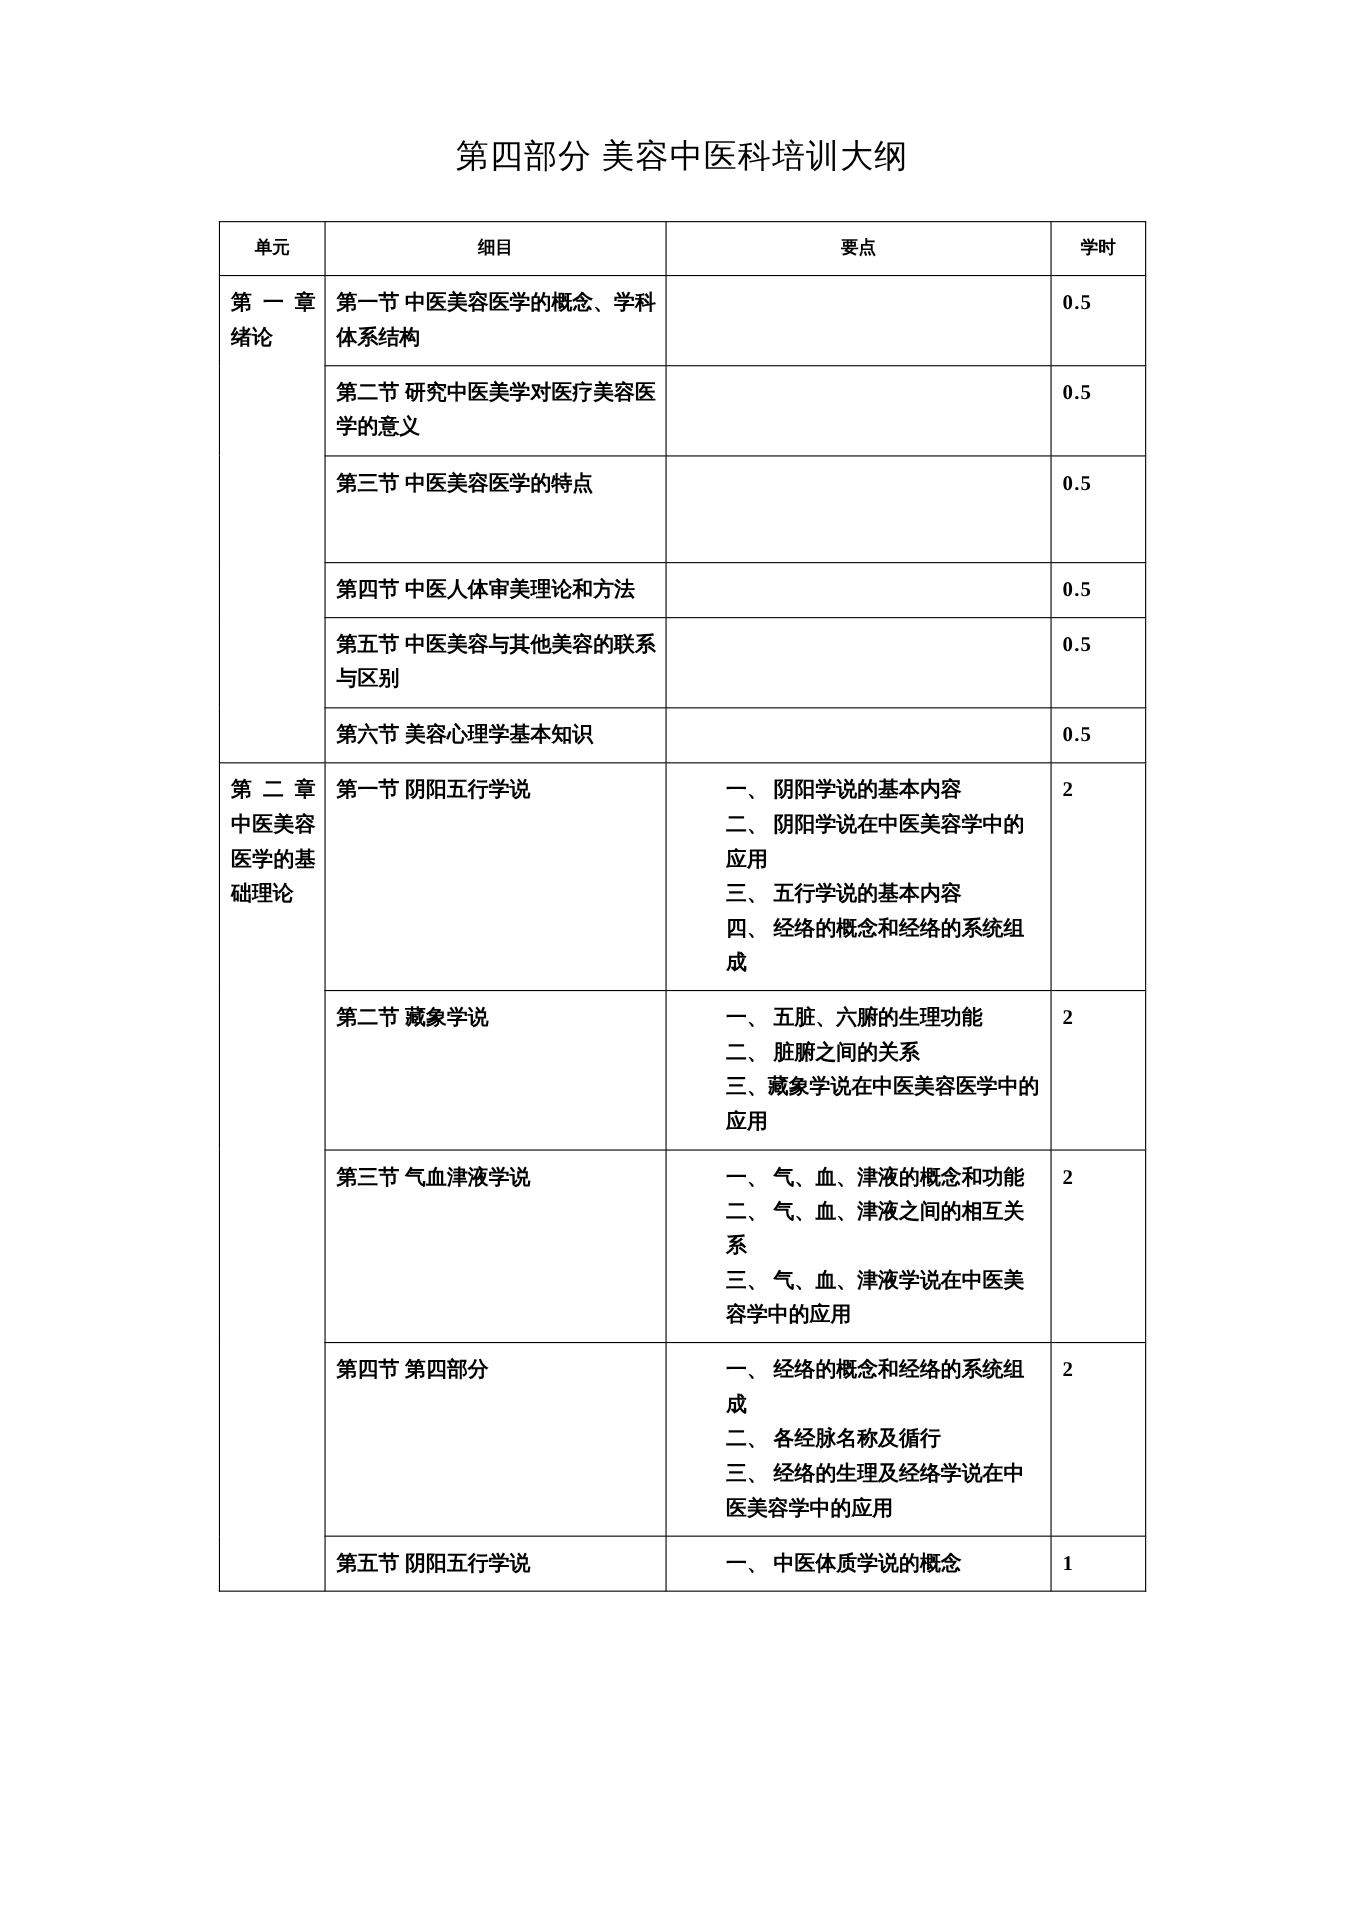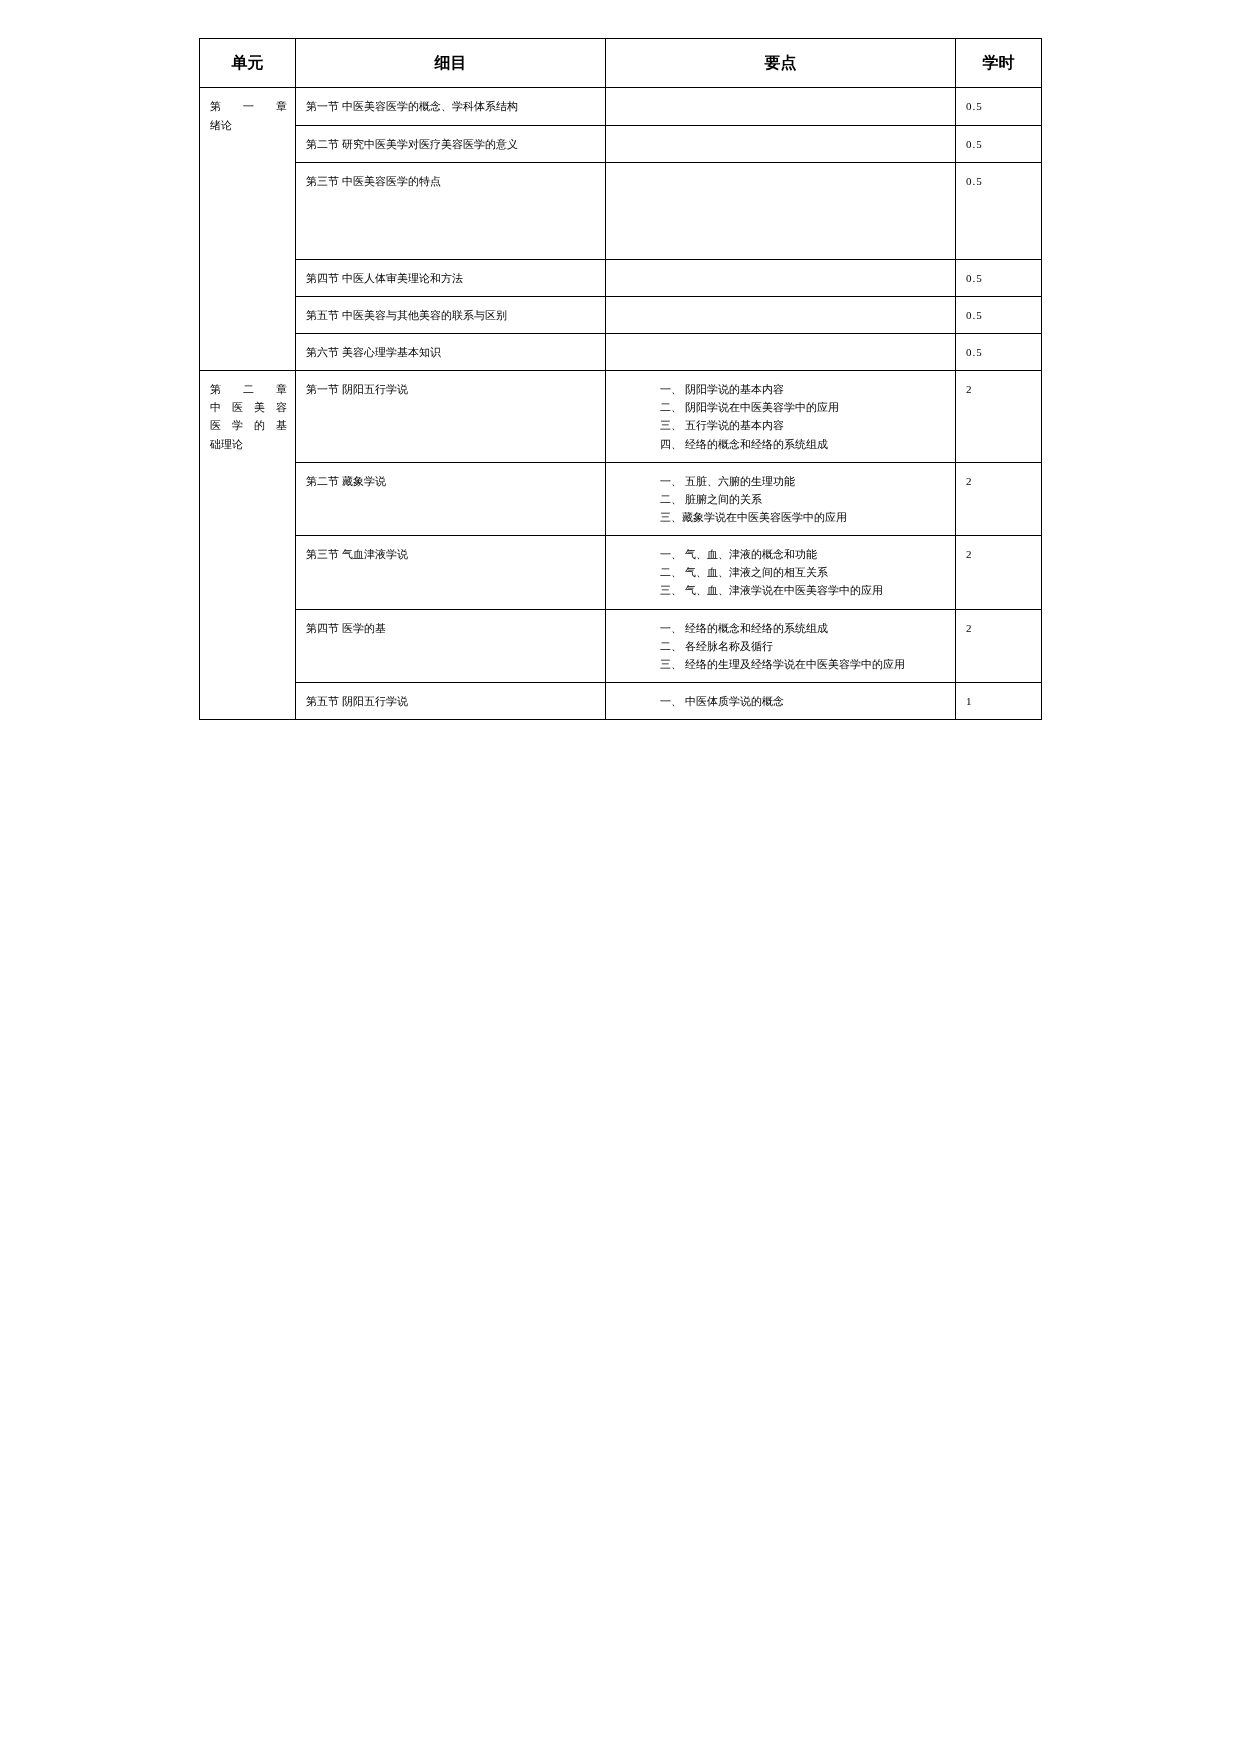--- a/index.html
+++ b/index.html
@@ -42,23 +42,23 @@
   table.outline {
     border-collapse: collapse;
     width: 842px;
     table-layout: fixed;
     font-family: "Liberation Sans", "DejaVu Sans", sans-serif;
   }
   table.outline th, table.outline td {
     border: 1px solid #000000;
     vertical-align: top;
     padding: 9px 8px 9px 10px;
-    font-size: 11px;
+    font-size: 19px;
     line-height: 1.65;
-    font-weight: normal;
+    font-weight: bold;
   }
   table.outline th {
     text-align: center;
     font-size: 16px;
     padding: 11px 6px;
     font-weight: bold;
   }
   .col-unit { width: 96px; }
   .col-item { width: 310px; }
   .col-points { width: 350px; }
@@ -93,20 +93,21 @@
     white-space: normal;
     margin-left: 44px;
   }
   .tall-1 { height: 78px; }
 </style>
 </head>
 <body>
 
 <div class="page">
 
+  <div class="doc-title">第四部分   美容中医科培训大纲</div>
 
   <div class="table-wrap">
     <table class="outline">
       <colgroup>
         <col class="col-unit">
         <col class="col-item">
         <col class="col-points">
         <col class="col-hours">
       </colgroup>
       <thead>
@@ -180,21 +181,21 @@
           <tr>
             <td class="item">第三节 气血津液学说</td>
             <td class="points">
               <span class="pt-line">一、 气、血、津液的概念和功能</span>
               <span class="pt-line">二、 气、血、津液之间的相互关系</span>
               <span class="pt-line">三、 气、血、津液学说在中医美容学中的应用</span>
             </td>
             <td class="hours">2</td>
           </tr>
           <tr>
-            <td class="item">第四节 医学的基</td>
+            <td class="item">第四节 第四部分</td>
             <td class="points">
               <span class="pt-line">一、 经络的概念和经络的系统组成</span>
               <span class="pt-line">二、 各经脉名称及循行</span>
               <span class="pt-line">三、 经络的生理及经络学说在中医美容学中的应用</span>
             </td>
             <td class="hours">2</td>
           </tr>
           <tr>
             <td class="item">第五节 阴阳五行学说</td>
             <td class="points">

